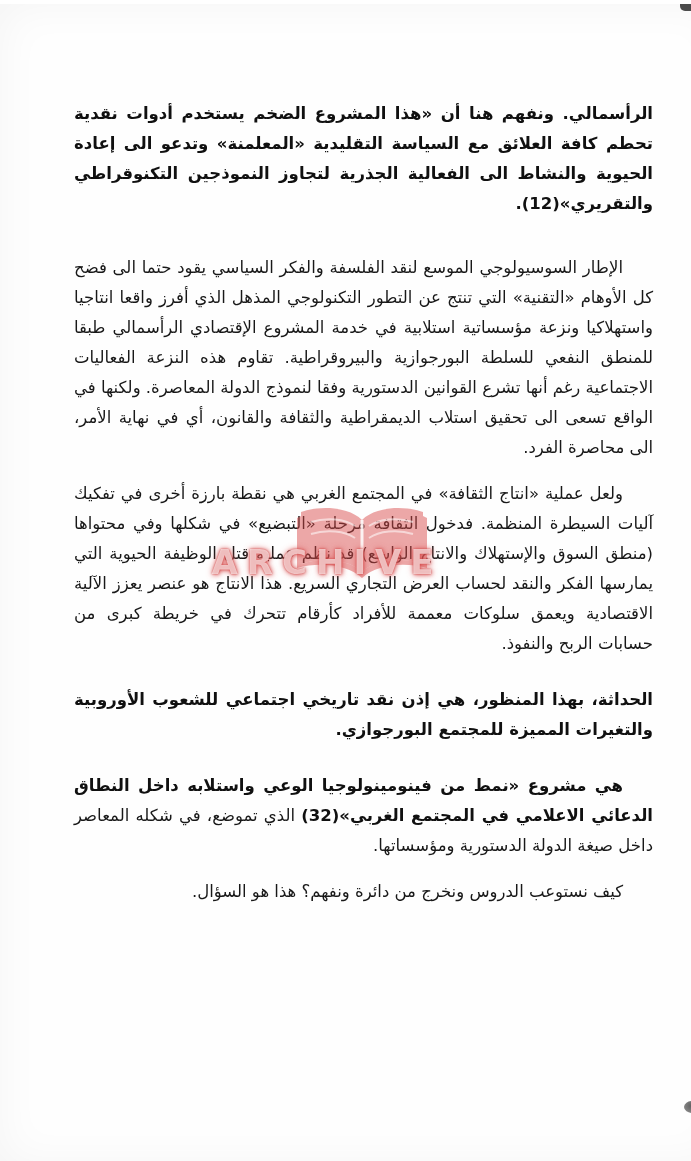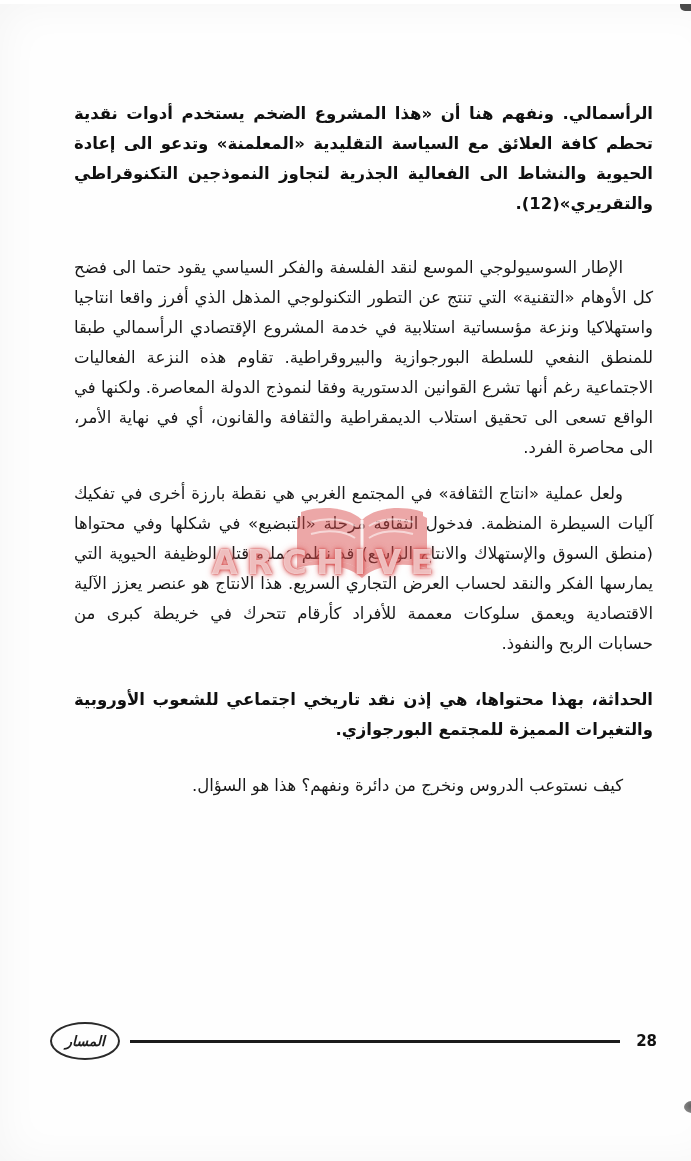--- a/index.html
+++ b/index.html
@@ -145,39 +145,35 @@
 
   <div class="content">
 
     <p class="bold intro">الرأسمالي. ونفهم هنا أن «هذا المشروع الضخم يستخدم أدوات نقدية تحطم كافة العلائق مع السياسة التقليدية «المعلمنة» وتدعو الى إعادة الحيوية والنشاط الى الفعالية الجذرية لتجاوز النموذجين التكنوقراطي والتقريري»(12).</p>
 
 
     <p class="indent para">الإطار السوسيولوجي الموسع لنقد الفلسفة والفكر السياسي يقود حتما الى فضح كل الأوهام «التقنية» التي تنتج عن التطور التكنولوجي المذهل الذي أفرز واقعا انتاجيا واستهلاكيا ونزعة مؤسساتية استلابية في خدمة المشروع الإقتصادي الرأسمالي طبقا للمنطق النفعي للسلطة البورجوازية والبيروقراطية. تقاوم هذه النزعة الفعاليات الاجتماعية رغم أنها تشرع القوانين الدستورية وفقا لنموذج الدولة المعاصرة. ولكنها في الواقع تسعى الى تحقيق استلاب الديمقراطية والثقافة والقانون، أي في نهاية الأمر، الى محاصرة الفرد.</p>
 
     <p class="indent para-last">ولعل عملية «انتاج الثقافة» في المجتمع الغربي هي نقطة بارزة أخرى في تفكيك آليات السيطرة المنظمة. فدخول الثقافة مرحلة «التبضيع» في شكلها وفي محتواها (منطق السوق والإستهلاك والانتاج الواسع) قد نظم عملية قتل الوظيفة الحيوية التي يمارسها الفكر والنقد لحساب العرض التجاري السريع. هذا الانتاج هو عنصر يعزز الآلية الاقتصادية ويعمق سلوكات معممة للأفراد كأرقام تتحرك في خريطة كبرى من حسابات الربح والنفوذ.</p>
 
-    <p class="bold para-last">الحداثة، بهذا محتواها، هي إذن نقد تاريخي اجتماعي للشعوب الأوروبية والتغيرات المميزة للمجتمع البورجوازي.</p>
+    <p class="bold para-last">الحداثة، بهذا المنظور، هي إذن نقد تاريخي اجتماعي للشعوب الأوروبية والتغيرات المميزة للمجتمع البورجوازي.</p>
 
+    <p class="indent para"><span class="bold">هي مشروع «نمط من فينومينولوجيا الوعي واستلابه داخل النطاق الدعائي الاعلامي في المجتمع الغربي»(32)</span><span> الذي تموضع، في شكله المعاصر داخل صيغة الدولة الدستورية ومؤسساتها.</span></p>
 
     <p class="indent closing">كيف نستوعب الدروس ونخرج من دائرة ونفهم؟ هذا هو السؤال.</p>
 
   </div>
 
   <div class="watermark">
     <svg width="150" height="86" viewBox="0 0 150 86">
       <g fill="rgba(217,74,74,0.48)">
         <path d="M75 18 C62 5 34 3 14 10 L14 62 C34 55 62 57 75 70 Z"></path>
         <path d="M75 18 C88 5 116 3 136 10 L136 62 C116 55 88 57 75 70 Z"></path>
         <path d="M10 16 L10 66 C32 60 60 62 75 76 C90 62 118 60 140 66 L140 16 L136 14 L136 62 C116 55 88 57 75 70 C62 57 34 55 14 62 L14 14 Z"></path>
       </g>
       <path d="M75 18 L75 70" stroke="rgba(255,255,255,0.85)" stroke-width="3" fill="none"></path>
       <path d="M24 20 C40 15 58 17 68 24 M24 32 C40 27 58 29 68 36 M82 24 C92 17 110 15 126 20 M82 36 C92 29 110 27 126 32" stroke="rgba(255,255,255,0.55)" stroke-width="2" fill="none"></path>
     </svg>
     <div class="wm-label">ARCHIVE</div>
   </div>
 
-  <div class="footer">
-    <div class="stamp">المسار</div>
-    <div class="rule"></div>
-    <div class="page-num">28</div>
-  </div>
 
 </div>
 
 </body></html>

